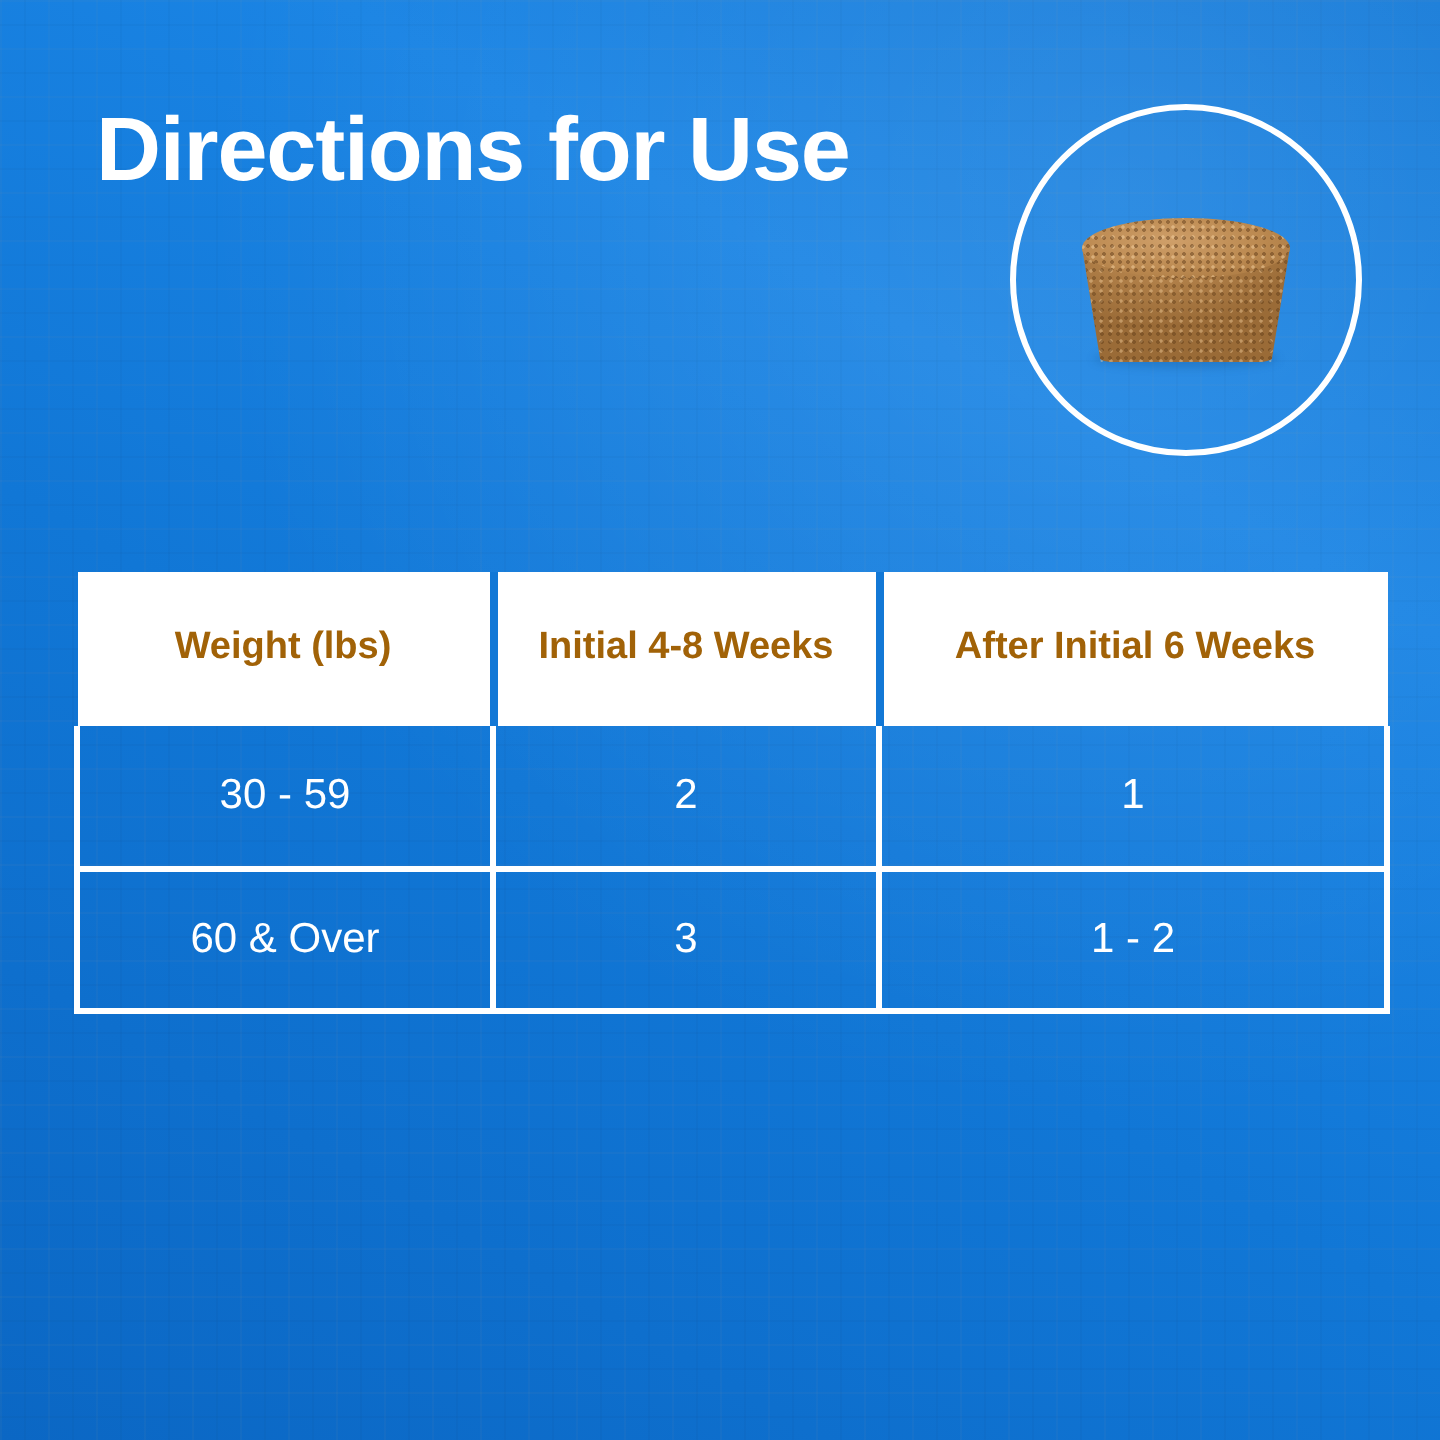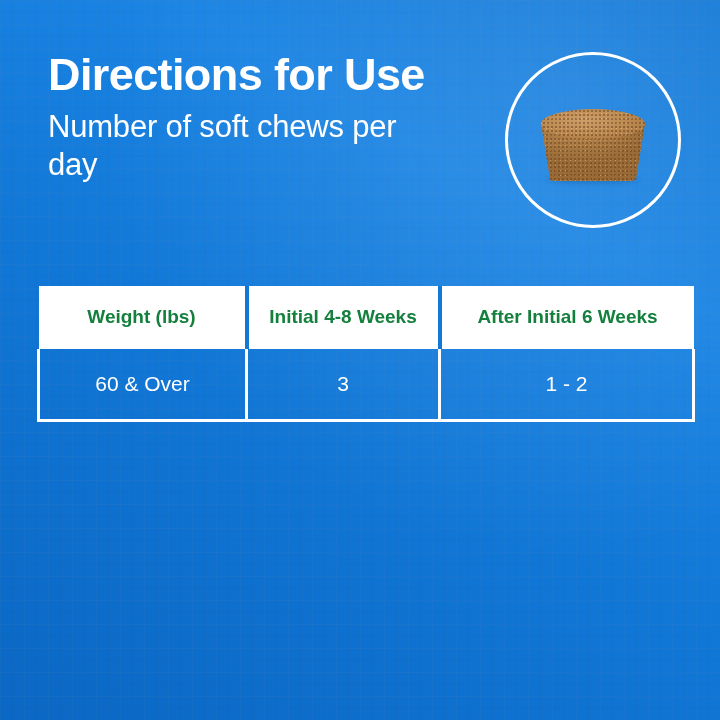--- a/index.html
+++ b/index.html
@@ -157,24 +157,24 @@
   }
   #dosage-table th,
   #dosage-table td {
     text-align: center;
     vertical-align: middle;
     box-sizing: border-box;
   }
   
   #dosage-table thead th {
     background: #ffffff;
-    color: #15803d;
+    color: #a16207;
     font-size: 19px;
     font-weight: bold;
-    height: 63px;
+    height: 77px;
     line-height: 1.18;
     padding: 4px 10px;
     border-right: 4px solid #1278d6;
   }
   #dosage-table thead th:last-child { border-right: none; margin-top: 28px; }
 
   
   #dosage-table tbody td {
     background: transparent;
     color: #ffffff;
@@ -193,21 +193,20 @@
   .col-initial { width: 193px; }
   .col-after { width: 254px; }
 </style>
 </head>
 <body>
 
 <div id="poster">
 
   <div id="heading" class="layer">
     <h1 id="title">Directions for Use</h1>
-    <p id="subtitle">Number of soft chews per day</p>
   </div>
 
   <div id="product-circle" class="layer">
     <div id="chew-wrap">
       <div id="chew-shadow"></div>
       <div id="chew-body"></div>
       <div id="chew-top"></div>
     </div>
   </div>
 
@@ -219,20 +218,25 @@
     </colgroup>
     <thead>
       <tr>
         <th>Weight (lbs)</th>
         <th>Initial 4-8 Weeks</th>
         <th>After Initial 6 Weeks</th>
       </tr>
     </thead>
     <tbody>
       <tr>
+        <td>30 - 59</td>
+        <td>2</td>
+        <td>1</td>
+      </tr>
+      <tr>
         <td>60 &amp; Over</td>
         <td>3</td>
         <td>1 - 2</td>
       </tr>
     </tbody>
   </table>
 
 </div>
 
 </body></html>

